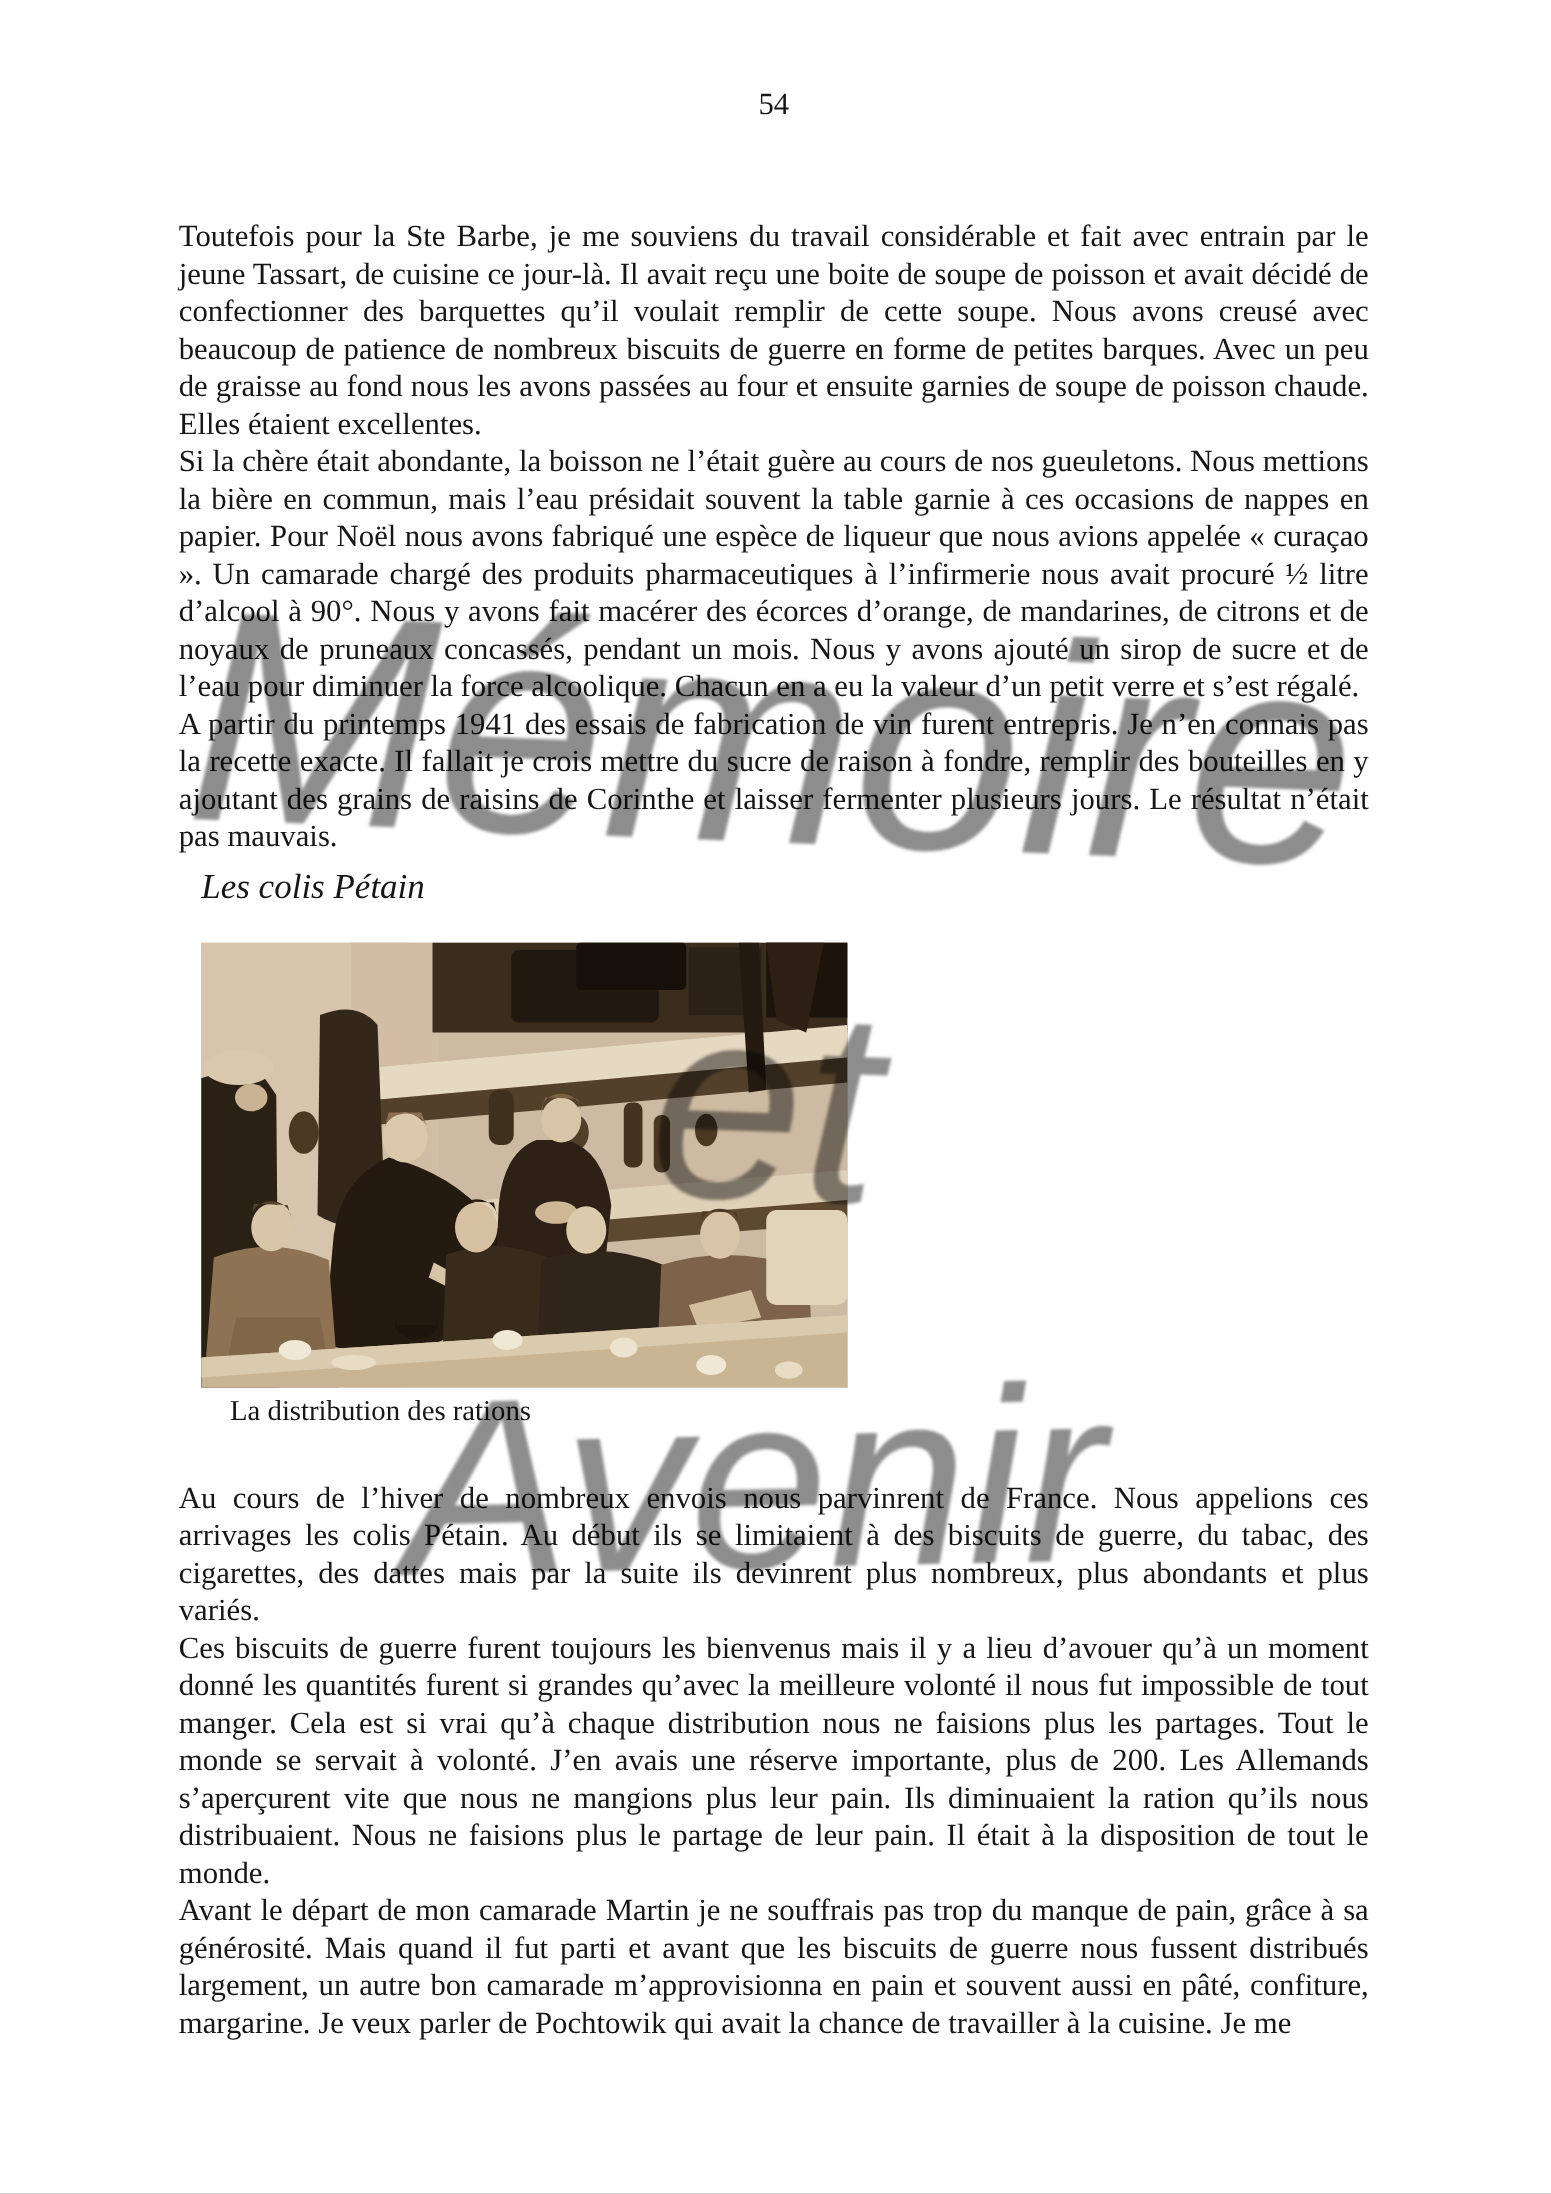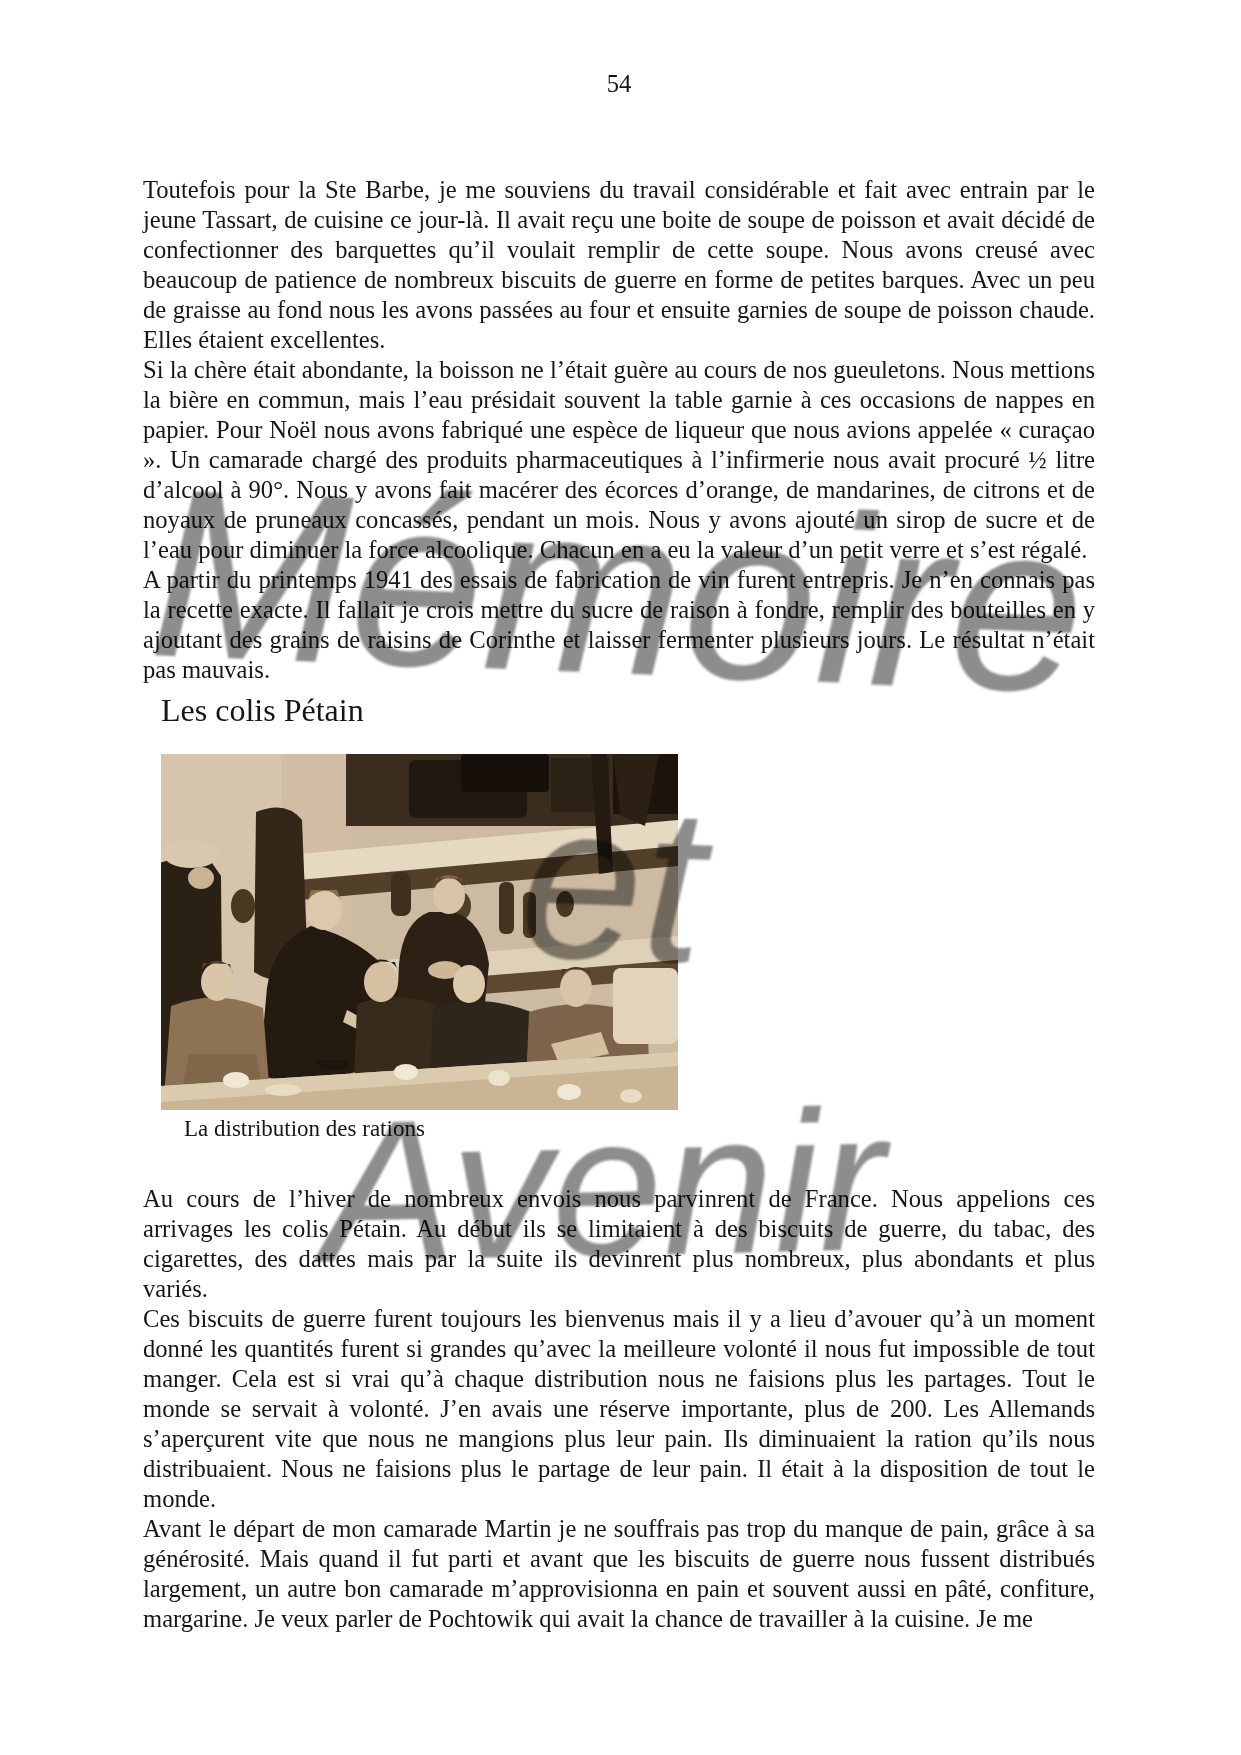--- a/index.html
+++ b/index.html
@@ -6,21 +6,21 @@
   .page {
     position:relative; width:1241px; height:1755px; margin:0 auto;
     background:#ffffff; overflow:hidden;
     font-family:"Liberation Serif","DejaVu Serif",serif; color:#161616;
   }
   .textcol { position:absolute; left:143px; width:952px; z-index:2; }
   .body-par { margin:0; font-size:24.6px; line-height:30px; text-align:justify; }
   #page-number { top:70px; text-align:center; font-size:24.6px; }
   #section-heading {
     position:absolute; left:161px; top:692px; z-index:2;
-    font-size:32px; line-height:36px;
+    font-style:italic; font-size:28px; line-height:36px;
   }
   #photo-frame {
     position:absolute; left:161px; top:754px; width:517px; height:356px; z-index:1;
     box-shadow: inset 0 0 14px rgba(60,40,20,.35);
   }
   #photo-frame svg { display:block; width:100%; height:100%; }
   #photo-caption { position:absolute; left:144px; top:1114px; font-size:23px; line-height:30px; z-index:2;margin-left:40px; }
   #lower-block { top:1164px;margin-top:20px; }
   .wm {
     position:absolute; z-index:5; pointer-events:none; white-space:nowrap;

